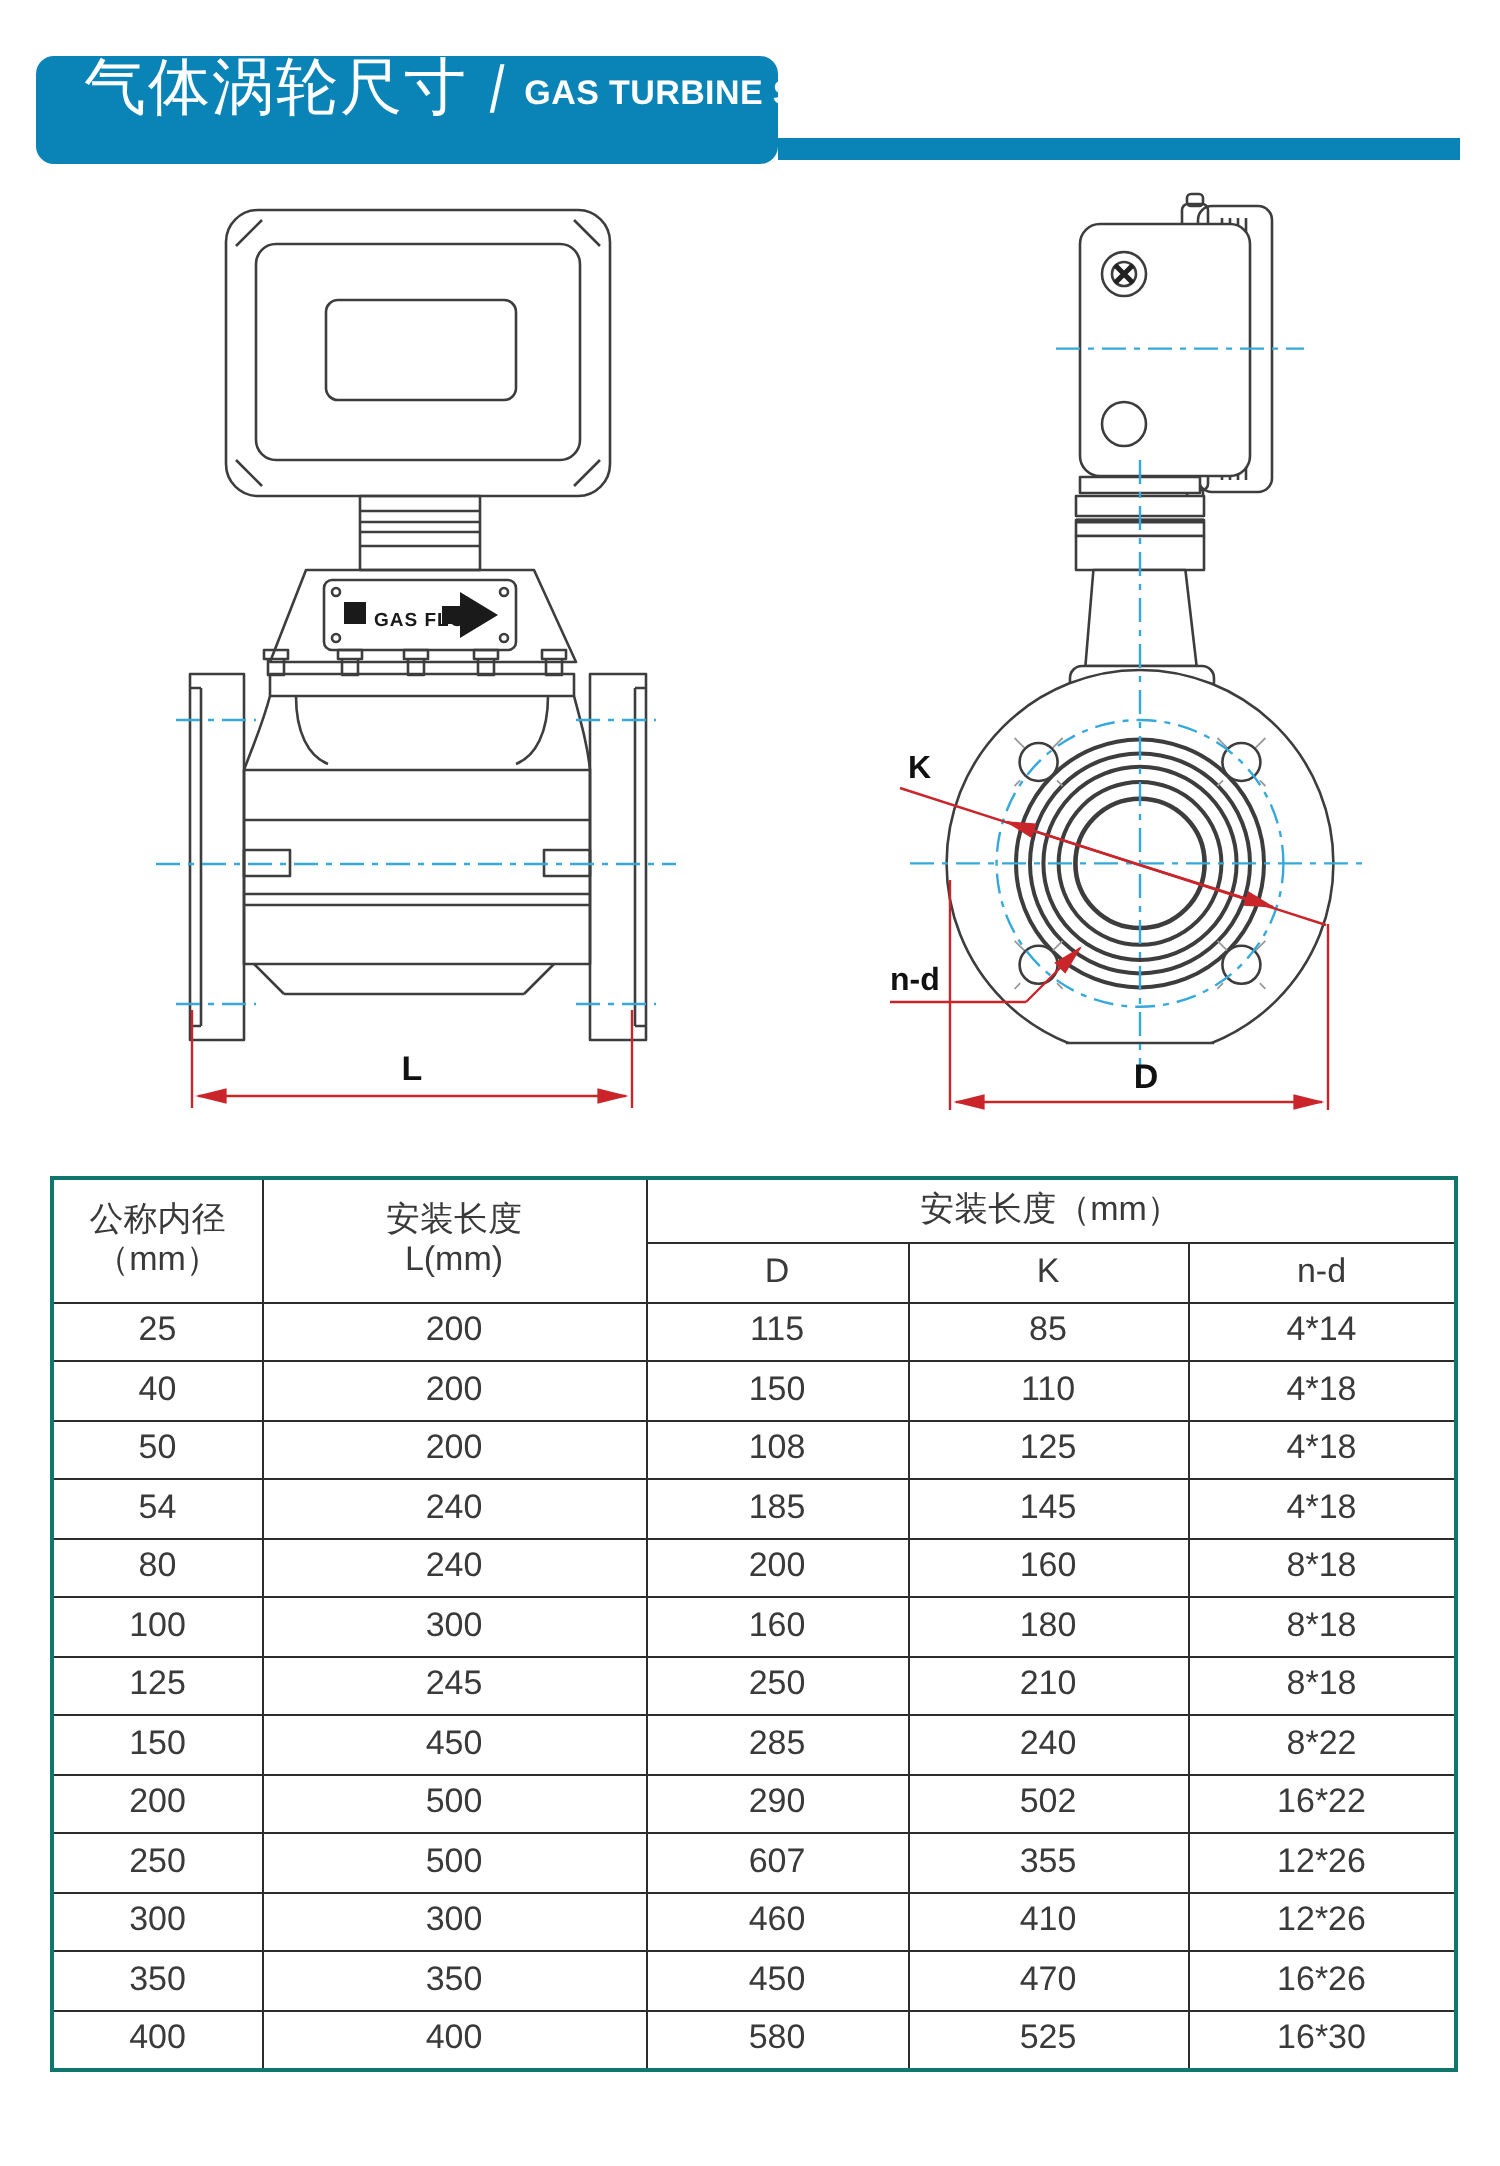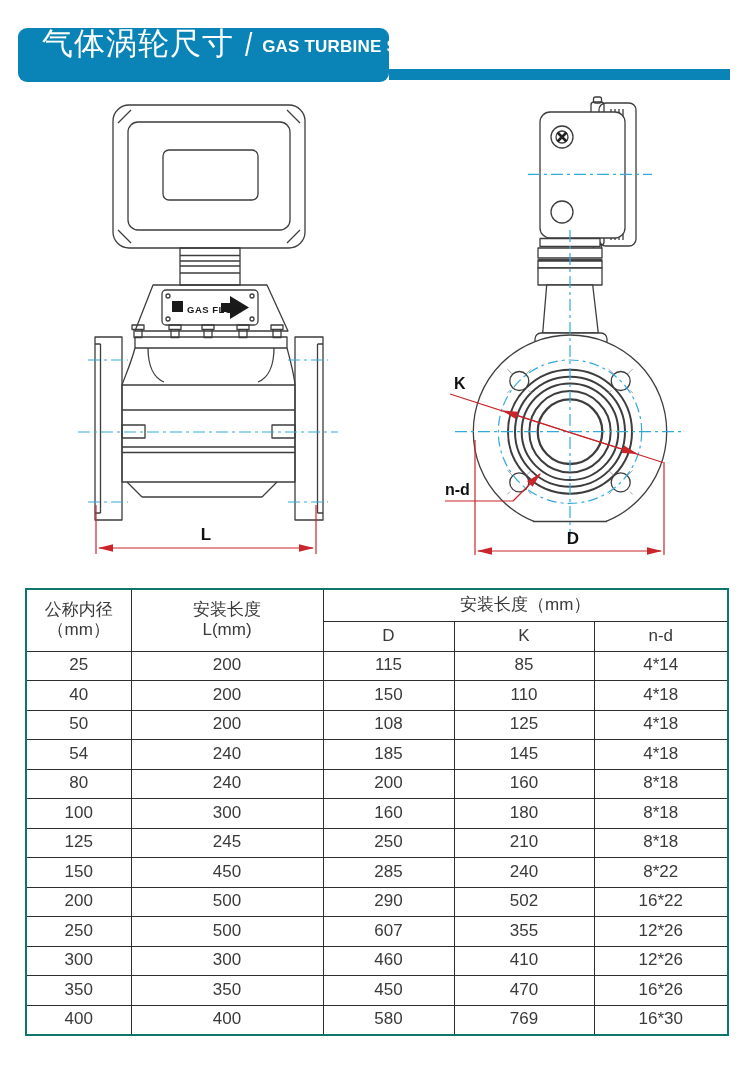--- a/index.html
+++ b/index.html
@@ -324,17 +324,17 @@
         <td>350</td>
         <td>350</td>
         <td>450</td>
         <td>470</td>
         <td>16*26</td>
       </tr>
       <tr>
         <td>400</td>
         <td>400</td>
         <td>580</td>
-        <td>769</td>
+        <td>525</td>
         <td>16*30</td>
       </tr>
     </tbody>
 </table>
 
 </body></html>

